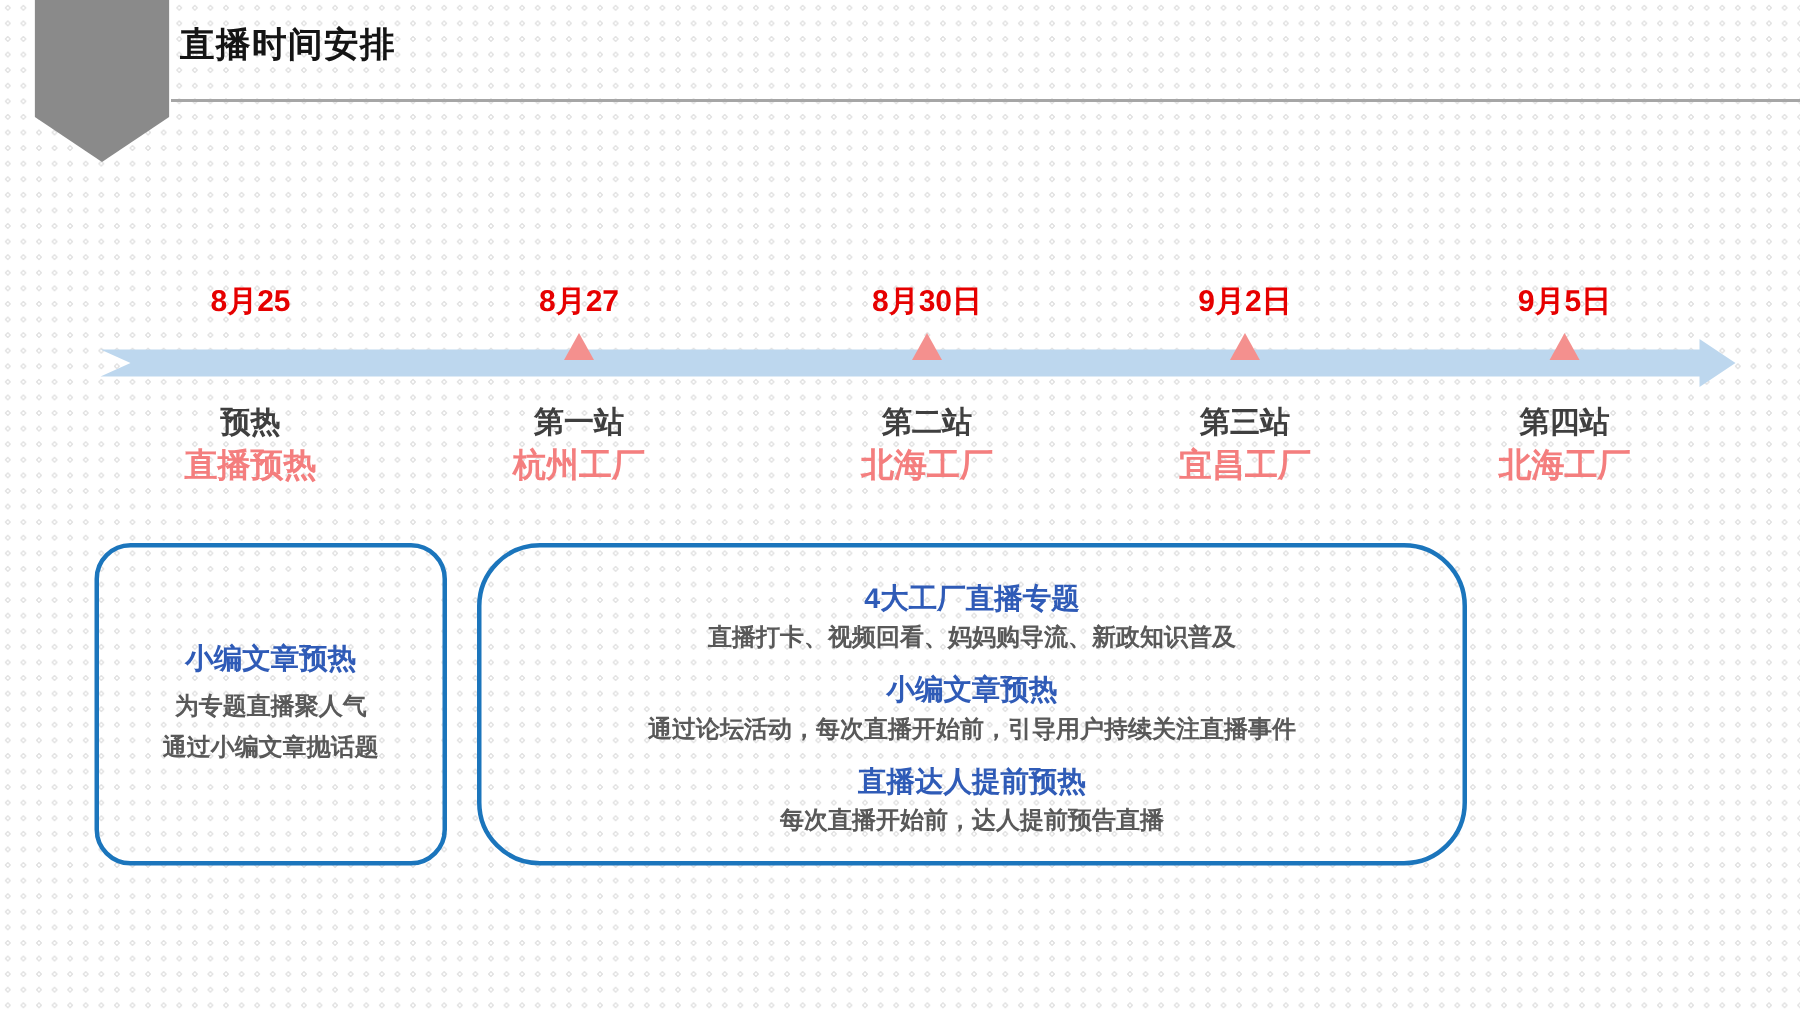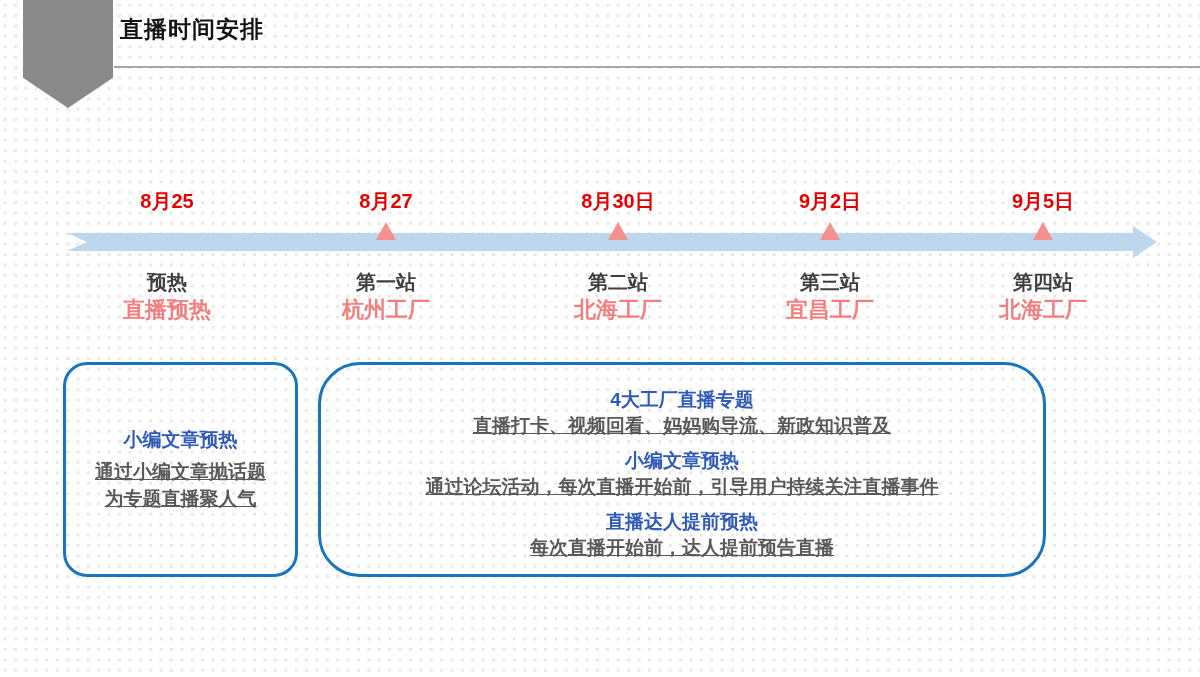--- a/index.html
+++ b/index.html
@@ -34,23 +34,23 @@
   .tl-label{margin-top:59px;font-size:20px;font-weight:800;color:var(--label-dark,#3f3f3f);line-height:22px;}
   .tl-name{margin-top:3px;font-size:22px;font-weight:800;color:var(--station-pink,#f47e7e);line-height:28px;white-space:nowrap;}
   
   .round-box{
     position:absolute;top:362px;height:215px;box-sizing:border-box;
     border:3px solid var(--border-blue,#1b75bc);
     display:flex;flex-direction:column;justify-content:center;align-items:center;
     text-align:center;
   }
   .box-left{left:63px;width:235px;border-radius:24px;}
-  .box-right{left:318px;width:728px;border-radius:42px;}
+  .box-right{left:318px;width:660px;border-radius:42px;}
   .box-heading{font-size:19px;font-weight:800;color:var(--heading-blue,#2f5bb7);line-height:25px;margin-top:9px;white-space:nowrap;}
-  .box-detail{font-size:19px;font-weight:700;color:var(--body-gray,#595959);line-height:27px;white-space:nowrap;text-decoration:underline;}
+  .box-detail{font-size:16px;font-weight:700;color:var(--body-gray,#595959);line-height:27px;white-space:nowrap;}
   .box-left .box-heading{margin-top:0;margin-bottom:6px;}
 </style>
 </head>
 <body>
 
 <div class="slide">
 
   <div class="banner"></div>
   <div class="title">直播时间安排</div>
   <div class="title-rule"></div>
@@ -84,22 +84,22 @@
     <div class="tl-name">宜昌工厂</div>
   </div>
   <div class="tl-col" style="left:933px">
     <div class="tl-date">9月5日</div>
     <div class="tl-label">第四站</div>
     <div class="tl-name">北海工厂</div>
   </div>
 
   <div class="round-box box-left">
     <div class="box-heading">小编文章预热</div>
+    <div class="box-detail">为专题直播聚人气</div>
     <div class="box-detail">通过小编文章抛话题</div>
-    <div class="box-detail">为专题直播聚人气</div>
   </div>
 
   <div class="round-box box-right">
     <div class="box-heading">4大工厂直播专题</div>
     <div class="box-detail">直播打卡、视频回看、妈妈购导流、新政知识普及</div>
     <div class="box-heading">小编文章预热</div>
     <div class="box-detail">通过论坛活动，每次直播开始前，引导用户持续关注直播事件</div>
     <div class="box-heading">直播达人提前预热</div>
     <div class="box-detail">每次直播开始前，达人提前预告直播</div>
   </div>

